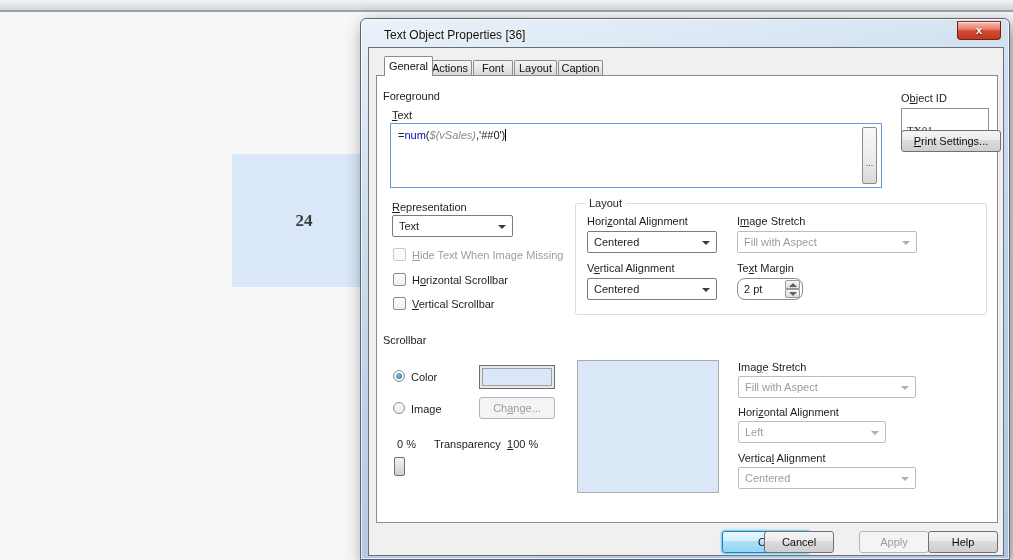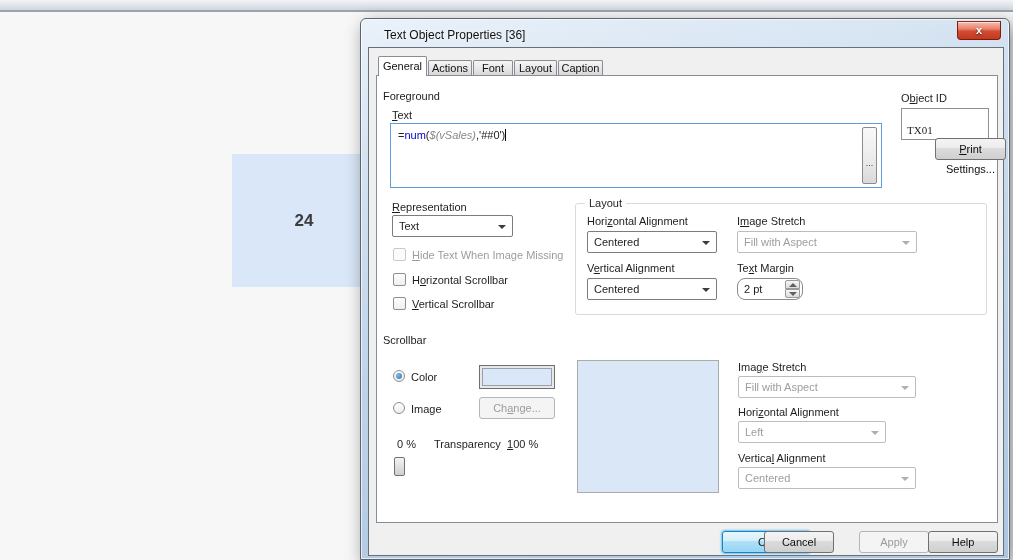--- a/index.html
+++ b/index.html
@@ -5,21 +5,21 @@
   * { margin:0; padding:0; box-sizing:border-box; }
   html,body { width:1013px; height:560px; overflow:hidden; }
   body { position:relative; background:#f7f7f7; font-family:"Liberation Sans", sans-serif; font-size:11px; color:#1d1d1d; }
   u { text-decoration:underline; }
 
   
   .top-bar { position:absolute; left:0; top:0; width:1013px; height:12px;
     background:linear-gradient(#f1f4f7,#cfd6de); border-bottom:2px solid #9ba3ac; }
   .text-object { position:absolute; left:232px; top:154px; width:144px; height:133px;
     background:#d9e7f8; display:flex; align-items:center; justify-content:center;
-    font-size:17px; font-weight:bold; color:#3c3c3c; }
+    font-size:17px; font-weight:bold; color:#3c3c3c;font-family:Liberation Serif, serif; }
 
   
   .dialog { position:absolute; left:360px; top:18px; width:650px; height:542px;
     background:linear-gradient(168deg,#eaf2fa 0%,#d4e2f1 22%,#bfd3e8 55%,#adc5e0 100%);
     border:1px solid #5b6572; border-radius:6px 6px 0 0;
     box-shadow:inset 0 0 0 1px rgba(255,255,255,.65), 4px 6px 18px rgba(0,0,0,.45); }
   .dialog-title { position:absolute; left:23px; top:9px; font-size:12px; color:#101010;
     text-shadow:0 0 4px #ffffff; white-space:nowrap; }
   .close-btn { position:absolute; left:596px; top:2px; width:44px; height:19px;
     background:linear-gradient(#f6bcae 0%,#e8836b 40%,#d14a31 55%,#c03a20 100%);
@@ -118,40 +118,40 @@
 <div class="text-object">
   <span>24</span>
 </div>
 
 <div class="dialog">
   <div class="dialog-title">Text Object Properties [36]</div>
   <div class="close-btn">x</div>
 
   <div class="dialog-content">
 
-    <div class="tab active" style="left:9px; width:49px;"><span>General</span></div>
+    <div class="tab active" style="left:15px; width:49px;"><span>General</span></div>
     <div class="tab inactive" style="left:59px; width:44px;"><span>Actions</span></div>
     <div class="tab inactive" style="left:104px; width:40px;"><span>Font</span></div>
     <div class="tab inactive" style="left:145px; width:43px;"><span>Layout</span></div>
     <div class="tab inactive" style="left:189px; width:45px;"><span>Caption</span></div>
 
     <div class="panel">
 
       <div class="sec-label" style="left:6px; top:14px;">Foreground</div>
       <div class="etch" style="left:62px; top:19px; width:352px;"></div>
 
       <div class="lbl" style="left:15px; top:33px;"><u>T</u>ext</div>
       <div class="formula-box">
         <span class="fx-plain">=</span><span class="fx-func">num</span><span class="fx-plain">(</span><span class="fx-var">$(vSales)</span><span class="fx-plain">,'##0')</span><span class="caret"></span>
         <div class="ellipsis-btn">...</div>
       </div>
 
       <div class="lbl" style="left:524px; top:16px;">O<u>b</u>ject ID</div>
       <div class="field" style="left:524px; top:32px; width:88px; height:21px;"><span>TX01</span></div>
-      <div class="btn" style="left:524px; top:62px; width:71px;margin-left:34px;"><u>P</u>rint Settings...</div>
+      <div class="btn" style="left:524px; top:54px; width:100px;"><u>P</u>rint Settings...</div>
 
       <div class="lbl" style="left:15px; top:125px;"><u>R</u>epresentation</div>
       <div class="combo" style="left:15px; top:139px; width:121px;">
         <span>Text</span>
         <span class="arrow"></span>
       </div>
 
       <span class="checkbox disabled" style="left:16px; top:172px;"></span>
       <div class="lbl disabled" style="left:35px; top:173px;"><u>H</u>ide Text When Image Missing</div>
       <span class="checkbox" style="left:16px; top:197px;"></span>

